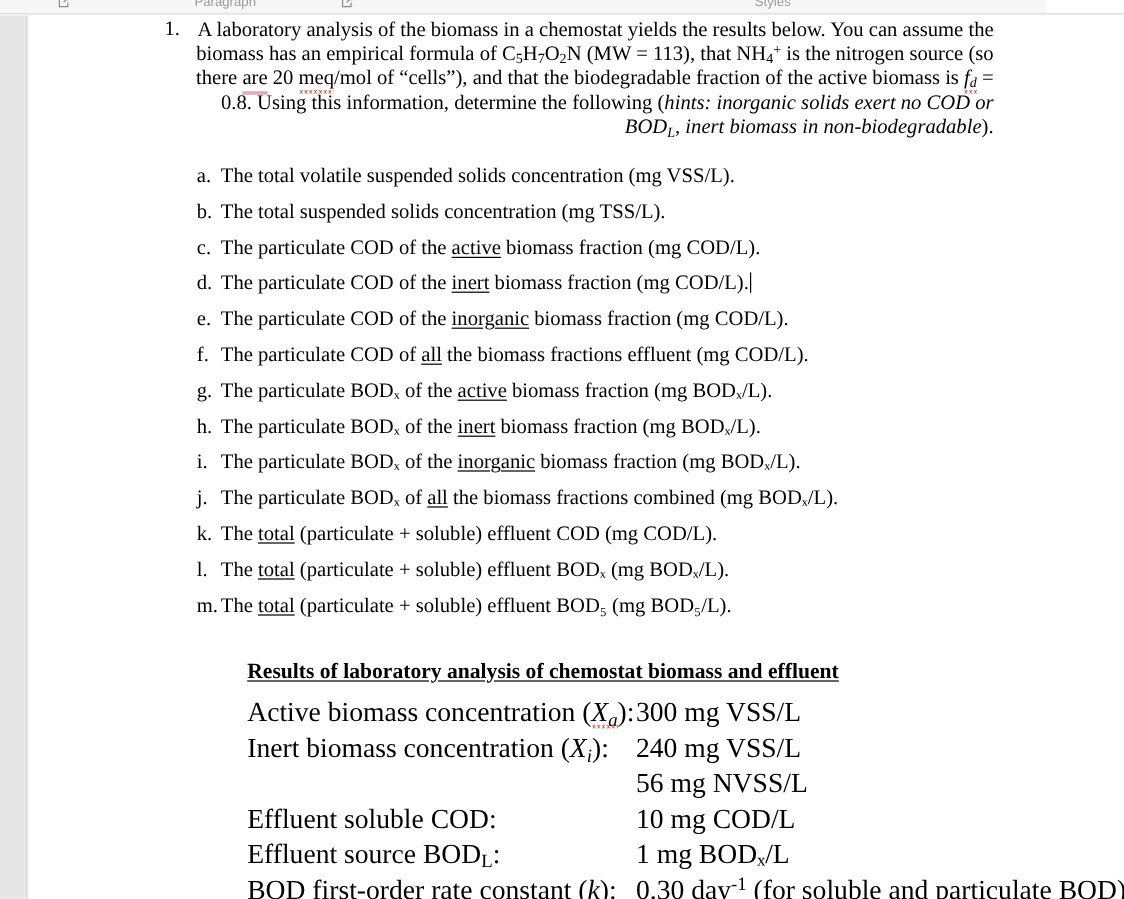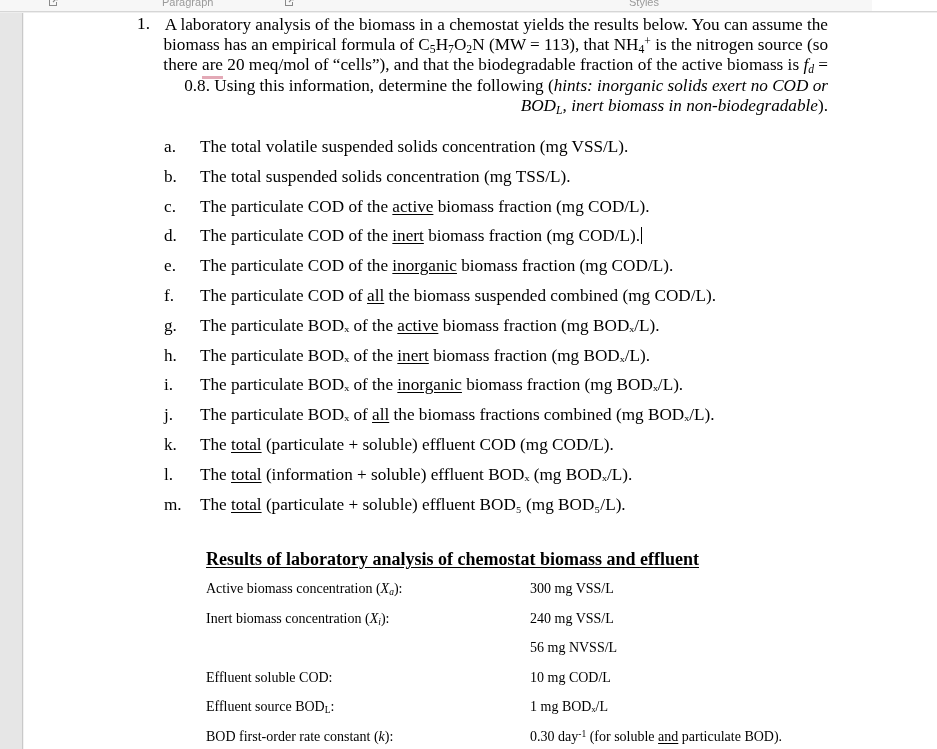--- a/index.html
+++ b/index.html
@@ -148,21 +148,21 @@
   }
   .sub-marker {
     position: absolute;
     left: 0;
     top: 0;
     width: 22px;
     text-align: left;
   }
   .sub-text {
     display: inline-block;
-    margin-left: 36px;
+    margin-left: 20px;
   }
 
   
   .results {
     position: absolute;
     top: 537px;
     left: 182px;
     width: 700px;
     font-size: 17.2px;
   }
@@ -171,21 +171,21 @@
     text-decoration: underline;
     text-underline-offset: 2px;
     white-space: nowrap;
     margin-bottom: 14px;
     font-size: 18px;
   }
   .res-row {
     position: relative;
     height: 29.5px;
     white-space: nowrap;
-    font-size: 14px;
+    font-size: 23px;
   }
   .res-label { position: absolute; left: 0; top: 0; }
   .res-value { position: absolute; left: 324px; top: 0; }
 
   
   .u  { text-decoration: underline; text-underline-offset: 1.5px; }
   .it { font-style: italic; }
   sub { font-size: 0.68em; line-height: 0; vertical-align: -0.24em; }
   sup { font-size: 0.68em; line-height: 0; vertical-align: 0.46em; }
 
@@ -293,21 +293,21 @@
           <span class="sub-text"><span>The particulate COD of the </span><span class="u">inert</span><span> biomass fraction (mg COD/L).</span><span class="caret"></span></span>
         </div>
 
         <div class="sub-item">
           <span class="sub-marker">e.</span>
           <span class="sub-text"><span>The particulate COD of the </span><span class="u">inorganic</span><span> biomass fraction (mg COD/L).</span></span>
         </div>
 
         <div class="sub-item">
           <span class="sub-marker">f.</span>
-          <span class="sub-text"><span>The particulate COD of </span><span class="u">all</span><span> the biomass suspended combined (mg COD/L).</span></span>
+          <span class="sub-text"><span>The particulate COD of </span><span class="u">all</span><span> the biomass fractions effluent (mg COD/L).</span></span>
         </div>
 
         <div class="sub-item">
           <span class="sub-marker">g.</span>
           <span class="sub-text"><span>The particulate BODₓ of the </span><span class="u">active</span><span> biomass fraction (mg BODₓ/L).</span></span>
         </div>
 
         <div class="sub-item">
           <span class="sub-marker">h.</span>
           <span class="sub-text"><span>The particulate BODₓ of the </span><span class="u">inert</span><span> biomass fraction (mg BODₓ/L).</span></span>
@@ -323,21 +323,21 @@
           <span class="sub-text"><span>The particulate BODₓ of </span><span class="u">all</span><span> the biomass fractions combined (mg BODₓ/L).</span></span>
         </div>
 
         <div class="sub-item">
           <span class="sub-marker">k.</span>
           <span class="sub-text"><span>The </span><span class="u">total</span><span> (particulate + soluble) effluent COD (mg COD/L).</span></span>
         </div>
 
         <div class="sub-item">
           <span class="sub-marker">l.</span>
-          <span class="sub-text"><span>The </span><span class="u">total</span><span> (information + soluble) effluent BODₓ (mg BODₓ/L).</span></span>
+          <span class="sub-text"><span>The </span><span class="u">total</span><span> (particulate + soluble) effluent BODₓ (mg BODₓ/L).</span></span>
         </div>
 
         <div class="sub-item">
           <span class="sub-marker">m.</span>
           <span class="sub-text"><span>The </span><span class="u">total</span><span> (particulate + soluble) effluent BOD₅ (mg BOD₅/L).</span></span>
         </div>
 
       </div>
 
       <div class="results">

